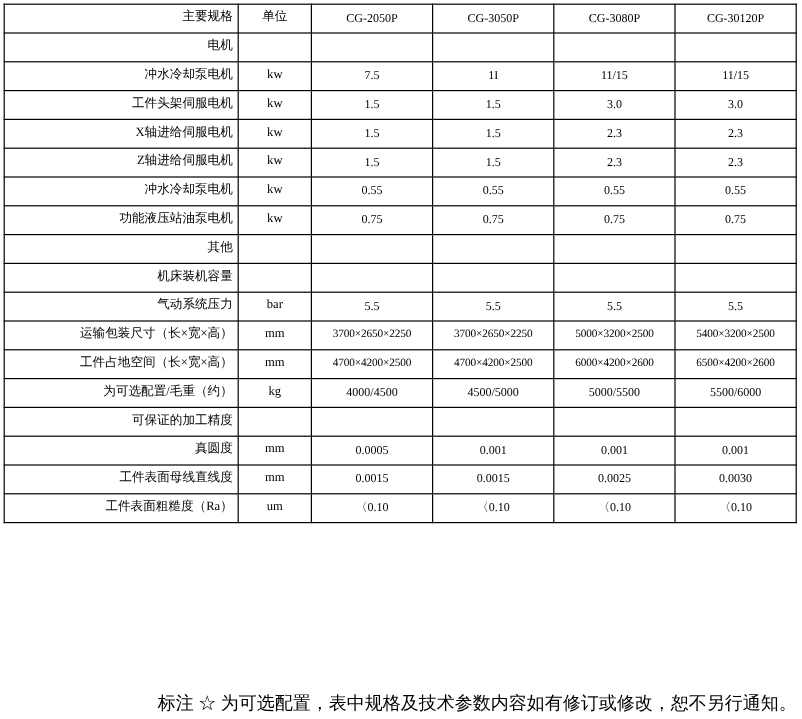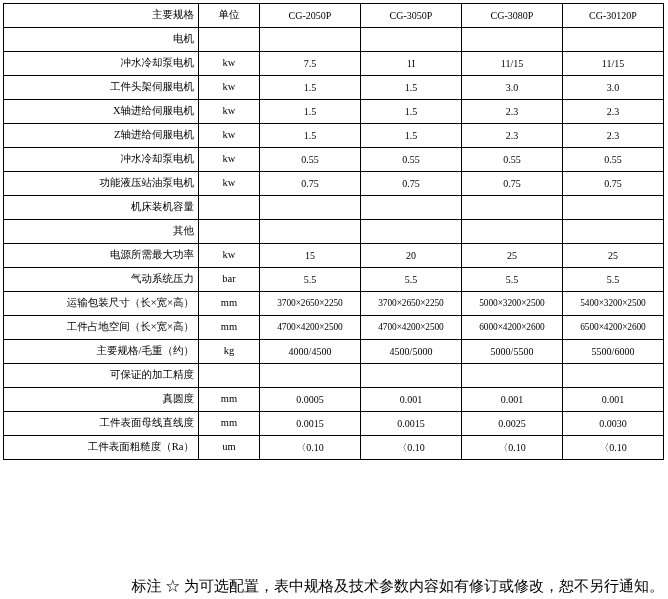--- a/index.html
+++ b/index.html
@@ -142,42 +142,34 @@
         </tr>
         <tr>
           <td class="label">功能液压站油泵电机</td>
           <td class="unit">kw</td>
           <td class="val">0.75</td>
           <td class="val">0.75</td>
           <td class="val">0.75</td>
           <td class="val">0.75</td>
         </tr>
         <tr class="section">
+          <td class="label">其他</td>
+          <td class="unit"></td>
+          <td class="val"></td>
+          <td class="val"></td>
+          <td class="val"></td>
+          <td class="val"></td>
+        </tr>
+        <tr class="section">
           <td class="label">机床装机容量</td>
           <td class="unit"></td>
           <td class="val"></td>
           <td class="val"></td>
           <td class="val"></td>
           <td class="val"></td>
-        </tr>
-        <tr class="section">
-          <td class="label">其他</td>
-          <td class="unit"></td>
-          <td class="val"></td>
-          <td class="val"></td>
-          <td class="val"></td>
-          <td class="val"></td>
-        </tr>
-        <tr>
-          <td class="label">电源所需最大功率</td>
-          <td class="unit">kw</td>
-          <td class="val">15</td>
-          <td class="val">20</td>
-          <td class="val">25</td>
-          <td class="val">25</td>
         </tr>
         <tr>
           <td class="label">气动系统压力</td>
           <td class="unit">bar</td>
           <td class="val">5.5</td>
           <td class="val">5.5</td>
           <td class="val">5.5</td>
           <td class="val">5.5</td>
         </tr>
         <tr>
@@ -190,21 +182,21 @@
         </tr>
         <tr>
           <td class="label">工件占地空间（长×宽×高）</td>
           <td class="unit">mm</td>
           <td class="val small">4700×4200×2500</td>
           <td class="val small">4700×4200×2500</td>
           <td class="val small">6000×4200×2600</td>
           <td class="val small">6500×4200×2600</td>
         </tr>
         <tr>
-          <td class="label">主要规格/毛重（约）</td>
+          <td class="label">为可选配置/毛重（约）</td>
           <td class="unit">kg</td>
           <td class="val">4000/4500</td>
           <td class="val">4500/5000</td>
           <td class="val">5000/5500</td>
           <td class="val">5500/6000</td>
         </tr>
         <tr class="section">
           <td class="label">可保证的加工精度</td>
           <td class="unit"></td>
           <td class="val"></td>

